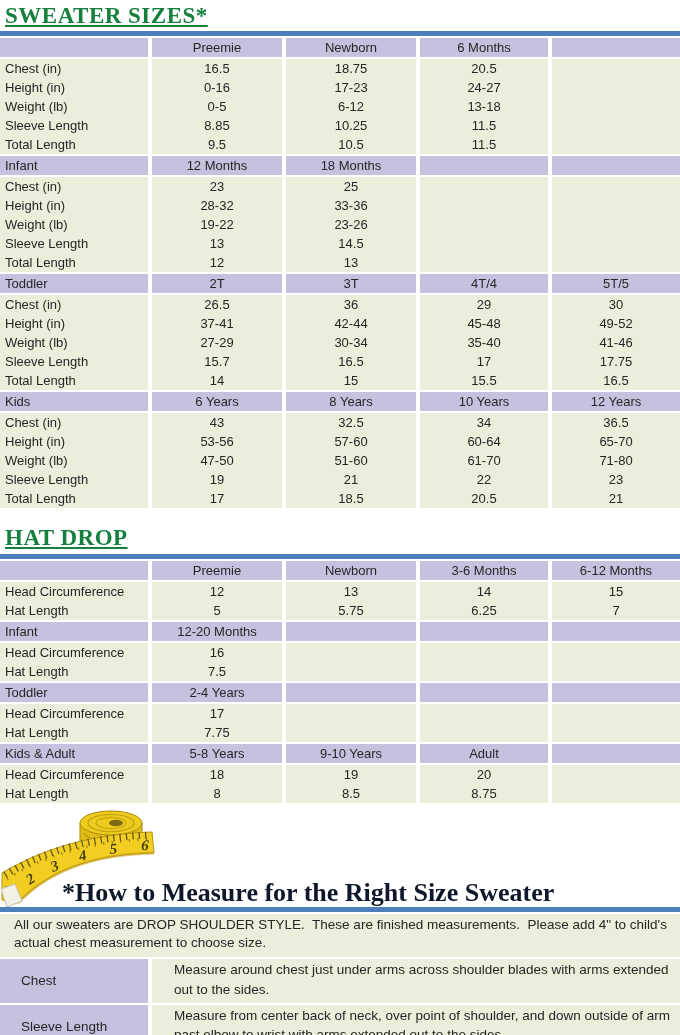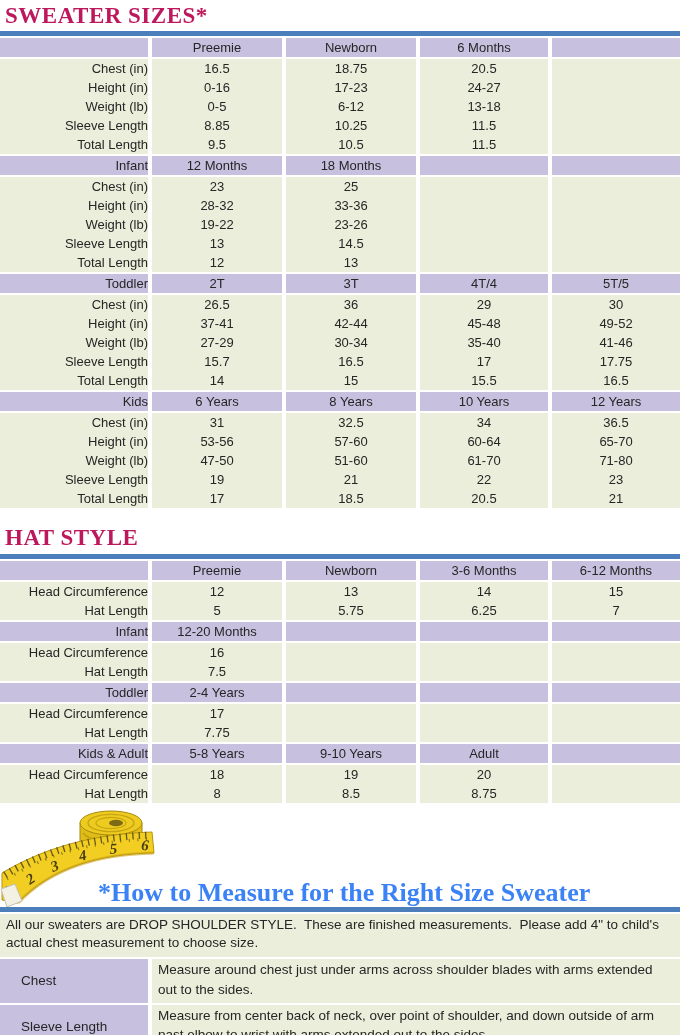--- a/index.html
+++ b/index.html
@@ -5,73 +5,74 @@
   * { box-sizing: border-box; margin: 0; padding: 0; }
   html, body { background: #ffffff; }
   body {
     width: 680px; height: 1035px; overflow: hidden;
     font-family: "Liberation Sans", sans-serif;
     color: #262626;
   }
   .doc-title {
     font-family: "Liberation Serif", serif;
     font-weight: bold;
-    color: #be185d;
+    color: #15803d;
     font-size: 23px;
     letter-spacing: 0.5px;
     padding: 3px 0 3px 5px;
     line-height: 1.1;
+    text-decoration: underline;
   }
   .rule { height: 5px; background: #4C7EBC; }
   
   .size-table { width: 568px; }
   .trow {
     display: grid;
     grid-template-columns: 148px 130px 130px 128px 128px;
     column-gap: 4px;
   }
   .header-row { margin: 2px 0; }
   .cell {
     height: 19px; line-height: 19px;
     font-size: 13px; text-align: center;
     background: #EAEEDA; overflow: hidden; white-space: nowrap;
   }
-  .cell.label { text-align: right; padding-left: 5px; }
+  .cell.label { text-align: left; padding-left: 5px; }
   .header-row .cell { background: #C8C0DF; }
   .hat-title { margin-top: 14px; }
   
   .measure-head { position: relative; height: 104px; }
   .tape-svg { position: absolute; left: 0; top: 0; }
   .measure-title {
     position: absolute; left: 62px; bottom: 0;
     font-family: "Liberation Serif", serif;
     font-weight: bold; font-size: 26px; line-height: 1.05;
-    color: #3b82f6; white-space: nowrap; margin-left: 36px;
+    color: #0f172a; white-space: nowrap;
   }
   .intro {
     margin-top: 2px;
     background: #EAEEDA;
-    padding: 2px 6px 4px 6px;
+    padding: 2px 6px 4px 14px;
     font-size: 13.5px; line-height: 1.4;
     white-space: pre-wrap;
   }
   .mrow {
     display: grid;
     grid-template-columns: 148px 528px;
     column-gap: 4px;
     margin-top: 2px;
   }
   .mlabel {
     background: #C8C0DF;
     display: flex; align-items: center;
     padding-left: 21px; font-size: 13.5px;
   }
   .mtext {
     background: #EAEEDA;
-    padding: 1px 6px 3px 6px;
+    padding: 1px 6px 3px 22px;
     font-size: 13.5px; line-height: 1.45;
     white-space: pre-wrap;
   }
   .tape-num {
     font-family: "Liberation Serif", serif;
     font-style: italic; font-weight: bold;
     font-size: 15px; fill: #453e12;
   }
 </style>
 </head>
@@ -210,21 +211,21 @@
       </div>
       <div class="trow header-row">
         <div class="cell label">Kids</div>
         <div class="cell">6 Years</div>
         <div class="cell">8 Years</div>
         <div class="cell">10 Years</div>
         <div class="cell">12 Years</div>
       </div>
       <div class="trow body-row">
         <div class="cell label">Chest (in)</div>
-        <div class="cell">31</div>
+        <div class="cell">43</div>
         <div class="cell">32.5</div>
         <div class="cell">34</div>
         <div class="cell">36.5</div>
       </div>
       <div class="trow body-row">
         <div class="cell label">Height (in)</div>
         <div class="cell">53-56</div>
         <div class="cell">57-60</div>
         <div class="cell">60-64</div>
         <div class="cell">65-70</div>
@@ -245,21 +246,21 @@
       </div>
       <div class="trow body-row">
         <div class="cell label">Total Length</div>
         <div class="cell">17</div>
         <div class="cell">18.5</div>
         <div class="cell">20.5</div>
         <div class="cell">21</div>
       </div>
     </div>
 
-  <div class="doc-title hat-title">HAT STYLE</div>
+  <div class="doc-title hat-title">HAT DROP</div>
   <div class="rule"></div>
   <div class="size-table">
       <div class="trow header-row">
         <div class="cell label"></div>
         <div class="cell">Preemie</div>
         <div class="cell">Newborn</div>
         <div class="cell">3-6 Months</div>
         <div class="cell">6-12 Months</div>
       </div>
       <div class="trow body-row">

